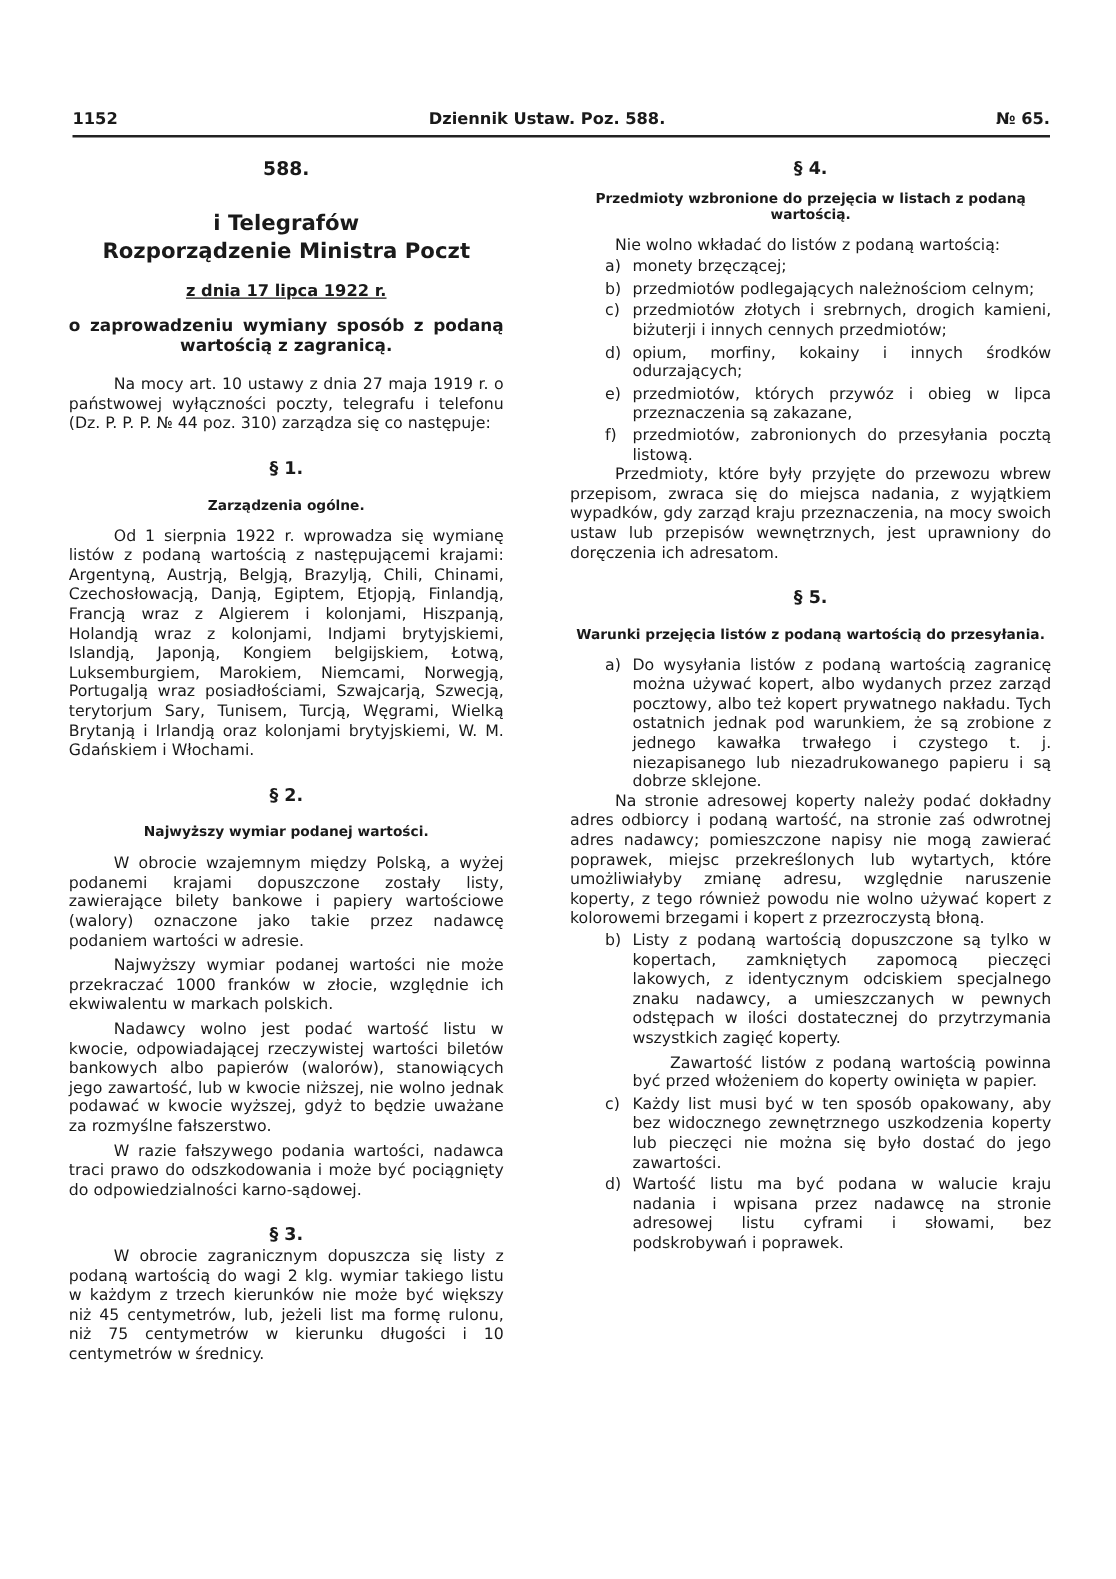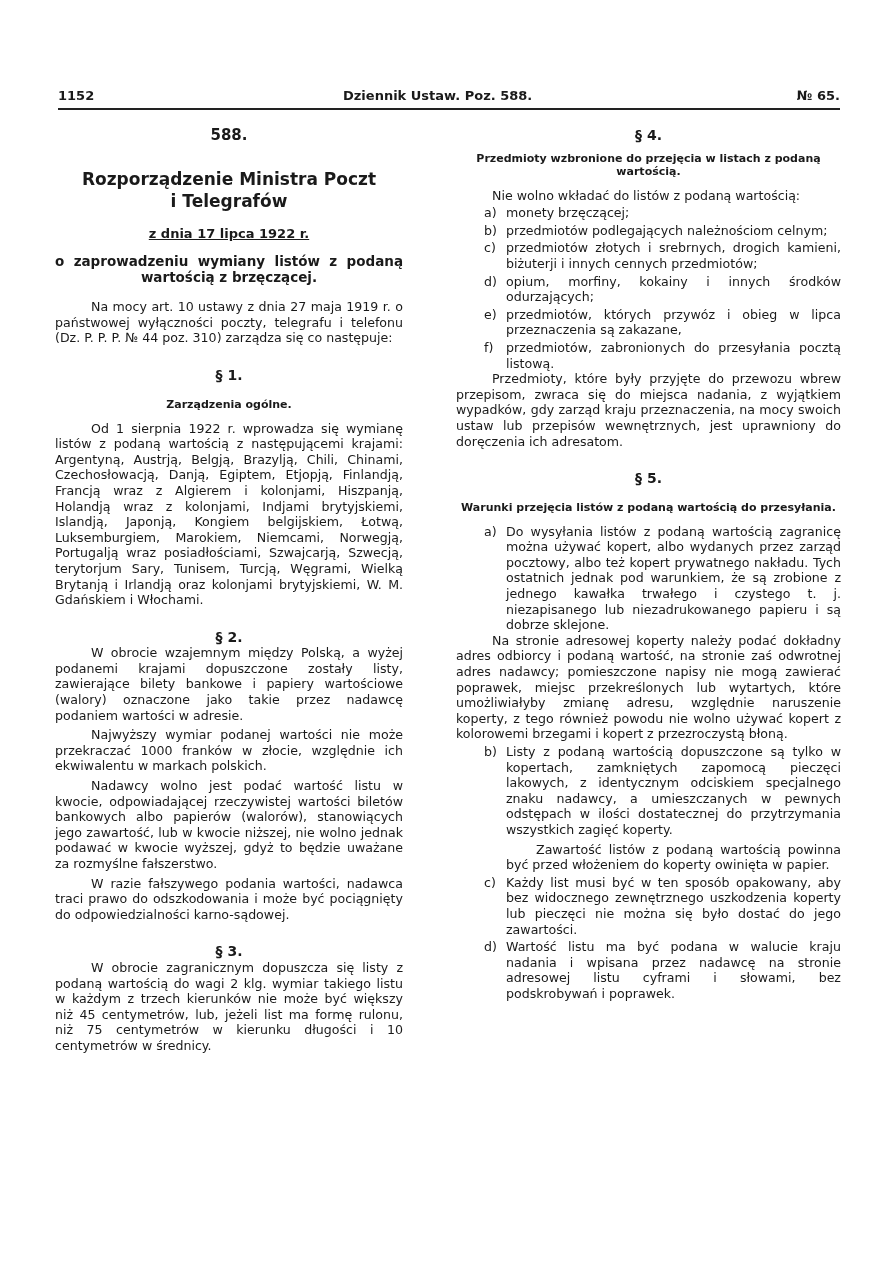--- a/index.html
+++ b/index.html
@@ -39,32 +39,33 @@
 
 <div class="header">
   <span class="pnum">1152</span>
   <span class="center">Dziennik Ustaw. Poz. 588.</span>
   <span class="issue">№ 65.</span>
 </div>
 
 <div class="col left">
   <div class="pos-num">588.</div>
   <div class="title">
+    <div>i Telegrafów</div>
     <div>Rozporządzenie Ministra Poczt</div>
-    <div>i Telegrafów</div>
   </div>
   <div class="date">z dnia 17 lipca 1922 r.</div>
-  <div class="subject">o zaprowadzeniu wymiany listów z podaną wartością z brzęczącej.</div>
+  <div class="subject">o zaprowadzeniu wymiany sposób z podaną wartością z zagranicą.</div>
   <p class="para" style="margin-top:14px">Na mocy art. 10 ustawy z dnia 27 maja 1919 r. o państwowej wyłączności poczty, telegrafu i telefonu (Dz. P. P. P. № 44 poz. 310) zarządza się co następuje:</p>
 
   <div class="sec">§ 1.</div>
   <div class="sec-title">Zarządzenia ogólne.</div>
   <p class="para">Od 1 sierpnia 1922 r. wprowadza się wymianę listów z podaną wartością z następującemi krajami: Argentyną, Austrją, Belgją, Brazylją, Chili, Chinami, Czechosłowacją, Danją, Egiptem, Etjopją, Finlandją, Francją wraz z Algierem i kolonjami, Hiszpanją, Holandją wraz z kolonjami, Indjami brytyjskiemi, Islandją, Japonją, Kongiem belgijskiem, Łotwą, Luksemburgiem, Marokiem, Niemcami, Norwegją, Portugalją wraz posiadłościami, Szwajcarją, Szwecją, terytorjum Sary, Tunisem, Turcją, Węgrami, Wielką Brytanją i Irlandją oraz kolonjami brytyjskiemi, W. M. Gdańskiem i Włochami.</p>
 
   <div class="sec">§ 2.</div>
+  <div class="sec-title">Najwyższy wymiar podanej wartości.</div>
   <p class="para">W obrocie wzajemnym między Polską, a wyżej podanemi krajami dopuszczone zostały listy, zawierające bilety bankowe i papiery wartościowe (walory) oznaczone jako takie przez nadawcę podaniem wartości w adresie.</p>
   <p class="para gap">Najwyższy wymiar podanej wartości nie może przekraczać 1000 franków w złocie, względnie ich ekwiwalentu w markach polskich.</p>
   <p class="para gap">Nadawcy wolno jest podać wartość listu w kwocie, odpowiadającej rzeczywistej wartości biletów bankowych albo papierów (walorów), stanowiących jego zawartość, lub w kwocie niższej, nie wolno jednak podawać w kwocie wyższej, gdyż to będzie uważane za rozmyślne fałszerstwo.</p>
   <p class="para gap">W razie fałszywego podania wartości, nadawca traci prawo do odszkodowania i może być pociągnięty do odpowiedzialności karno-sądowej.</p>
 
   <div class="sec">§ 3.</div>
   <p class="para">W obrocie zagranicznym dopuszcza się listy z podaną wartością do wagi 2 klg. wymiar takiego listu w każdym z trzech kierunków nie może być większy niż 45 centymetrów, lub, jeżeli list ma formę rulonu, niż 75 centymetrów w kierunku długości i 10 centymetrów w średnicy.</p>
 </div>
 
 <div class="col right">

